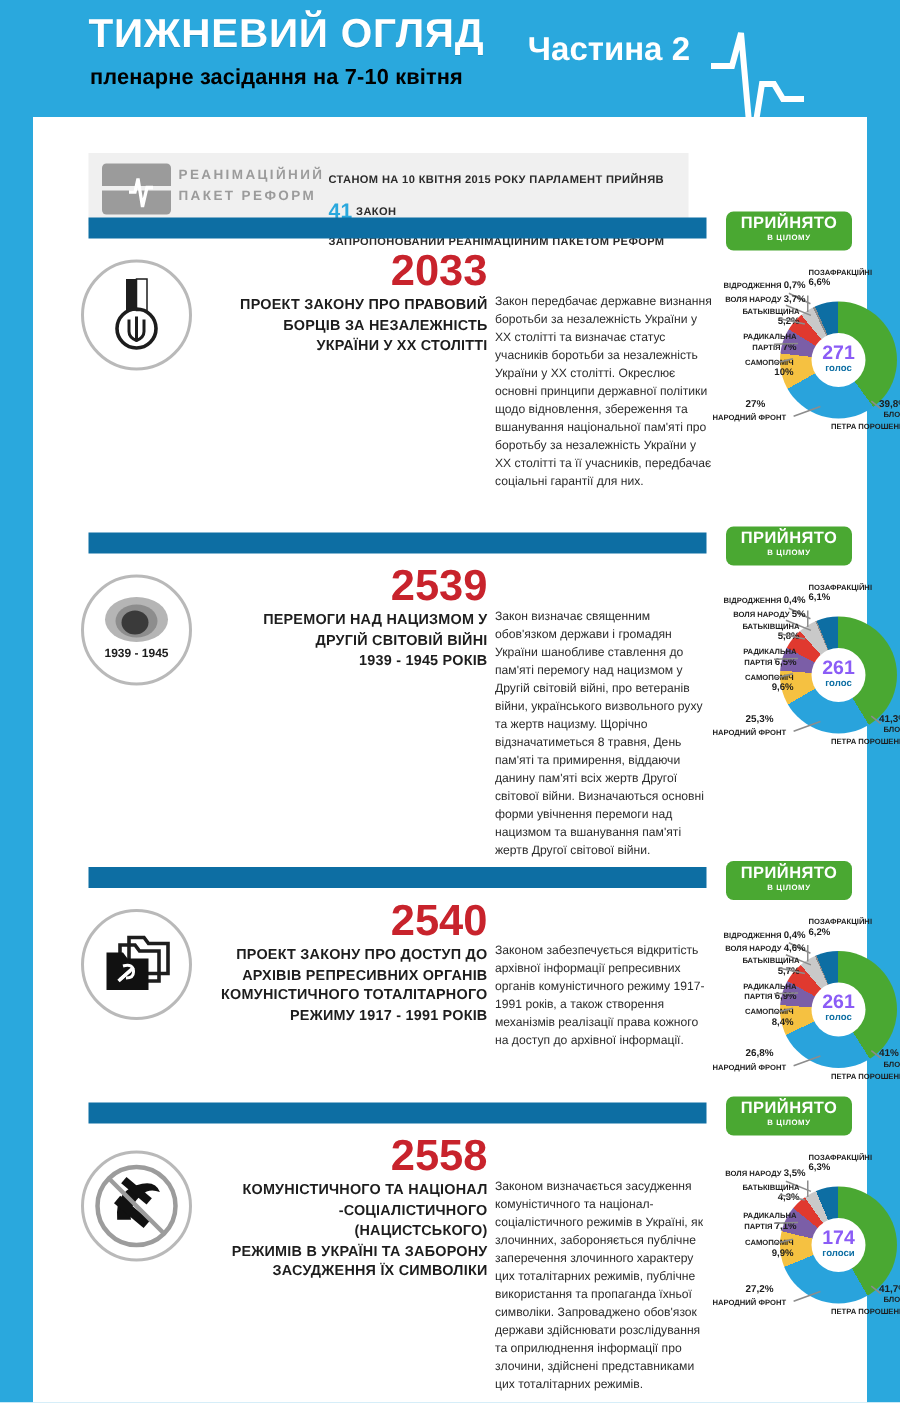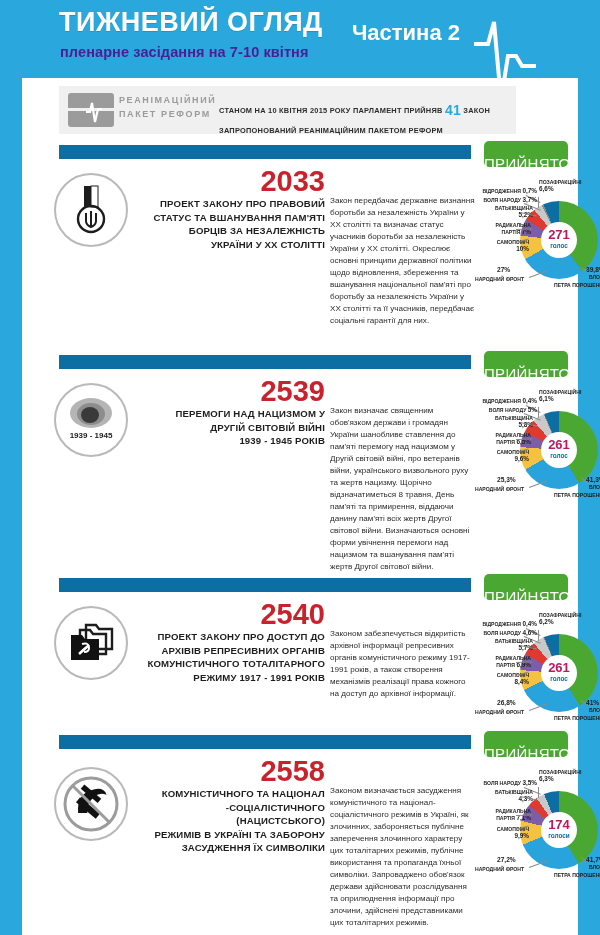--- a/index.html
+++ b/index.html
@@ -28,35 +28,35 @@
     background:#2aa8dd;
   }
   .header .title {
     position:absolute; left:37px; top:9px;
     color:#ffffff; font-weight:bold; font-size:27px;
     letter-spacing:.5px; line-height:1;
     text-shadow:0 1px 0 rgba(0,0,0,.12);
   }
   .header .subtitle {
     position:absolute; left:38px; top:44px;
-    color:#4c1d95; font-weight:bold; font-size:14.5px;
+    color:#000000; font-weight:bold; font-size:14.5px;
     letter-spacing:.1px;
   }
   .header .part {
     position:absolute; right:118px; top:20px;
     color:#ffffff; font-weight:bold; font-size:22px;
   }
   .pulse {
     position:absolute; right:38px; top:4px; width:70px; height:130px;
     pointer-events:none;
   }
 
   
   .rpr {
-    position:absolute; left:37px; top:86px; width:457px; height:48px;
+    position:absolute; left:37px; top:102px; width:400px; height:48px;
     background:#f0f0f0;
   }
   .rpr-logo { position:absolute; left:9px; top:7px; width:46px; height:34px; }
   .rpr-logo .sq { position:absolute; background:#9b9b9b; }
   .rpr-name {
     position:absolute; left:60px; top:8px;
     color:#9b9b9b; font-weight:bold; font-size:9px; line-height:1.55;
     letter-spacing:1.6px;
   }
   .rpr-text {
@@ -73,21 +73,21 @@
   .bar {
     position:absolute; left:37px; height:14px; background:#0d6ea3;
     top:0;
   }
   .badge {
     position:absolute; top:-4px; right:10px;
     width:84px; height:26px; border-radius:5px;
     background:#4aa832; color:#ffffff; text-align:center;
     padding-top:3px;
   }
-  .badge .b1 { font-size:15px; font-weight:normal; line-height:1; letter-spacing:.3px;margin-top:12px; }
+  .badge .b1 { font-size:11px; font-weight:bold; line-height:1; letter-spacing:.3px; }
   .badge .b2 { font-size:5.2px; font-weight:bold; line-height:1.9; letter-spacing:.4px; }
 
   .icon-circle {
     position:absolute; left:32px; top:30px;
     width:74px; height:74px; border-radius:50%;
     border:2px solid #b9b9b9; background:#ffffff;
   }
   .icon-circle svg { position:absolute; left:50%; top:50%; transform:translate(-50%,-50%); }
 
   .law-num {
@@ -113,21 +113,21 @@
   .donut { position:absolute; left:43px; top:20px; width:78px; height:78px; border-radius:50%; }
   .donut::after {
     content:""; position:absolute; left:21px; top:21px;
     width:36px; height:36px; border-radius:50%; background:#ffffff;
   }
   .donut-center {
     position:absolute; left:43px; top:20px; width:78px; height:78px;
     display:flex; flex-direction:column; align-items:center; justify-content:center;
     z-index:3;
   }
-  .donut-center .votes { font-size:13px; font-weight:bold; color:#be185d; line-height:1; }
+  .donut-center .votes { font-size:13px; font-weight:bold; color:#8b5cf6; line-height:1; }
   .donut-center .votes-label { font-size:6.4px; font-weight:bold; color:#0d6ea3; line-height:1.6; }
 
   .lbl { position:absolute; font-size:5.1px; font-weight:bold; color:#1d1d1d; white-space:nowrap; }
   .lbl .pc { font-size:6.4px; }
   .lbl.r { text-align:right; }
   .leader { position:absolute; background:#8c8c8c; height:.6px; }
 
   .lbl-top { position:absolute; font-size:5.1px; font-weight:bold; color:#1d1d1d; }
   .lbl-top .pc { font-size:6.4px; display:block; }
 
@@ -187,21 +187,20 @@
       <rect x="19" y="1" width="7" height="21" fill="#ffffff" stroke="#1d1d1d" stroke-width="1"></rect>
       <circle cx="19" cy="34" r="13" fill="none" stroke="#1d1d1d" stroke-width="2.4"></circle>
       <path d="M19 26 L19 41 M14 28 L14 36 Q14 40 19 42 Q24 40 24 36 L24 28" fill="none" stroke="#1d1d1d" stroke-width="2"></path>
     </svg>
     </div>
 
     <div class="headcol">
       <div class="law-num">2033</div>
       <div class="law-title">
               <div>ПРОЕКТ ЗАКОНУ ПРО ПРАВОВИЙ</div>
-              <div>СТАТУС ТА ВШАНУВАННЯ ПАМ'ЯТІ</div>
               <div>БОРЦІВ ЗА НЕЗАЛЕЖНІСТЬ</div>
               <div>УКРАЇНИ У ХХ СТОЛІТТІ</div>
             </div>
     </div>
 
     <div class="law-desc">Закон передбачає державне визнання боротьби за незалежність України у ХХ столітті та визначає статус учасників боротьби за незалежність України у ХХ столітті. Окреслює основні принципи державної політики щодо відновлення, збереження та вшанування національної пам'яті про боротьбу за незалежність України у ХХ столітті та її учасників, передбачає соціальні гарантії для них.</div>
 
   <div class="chart">
     <div class="donut" style="background:conic-gradient(#4aa832 0% 39.8%,#29a3dc 39.8% 66.8%,#f5c141 66.8% 76.8%,#7b5ea7 76.8% 83.8%,#e0392f 83.8% 89%,#c9c9c9 89% 92.7%,#8c8c8c 92.7% 93.4%,#0d6ea3 93.4% 100%)"></div>
     <div class="donut-center">

